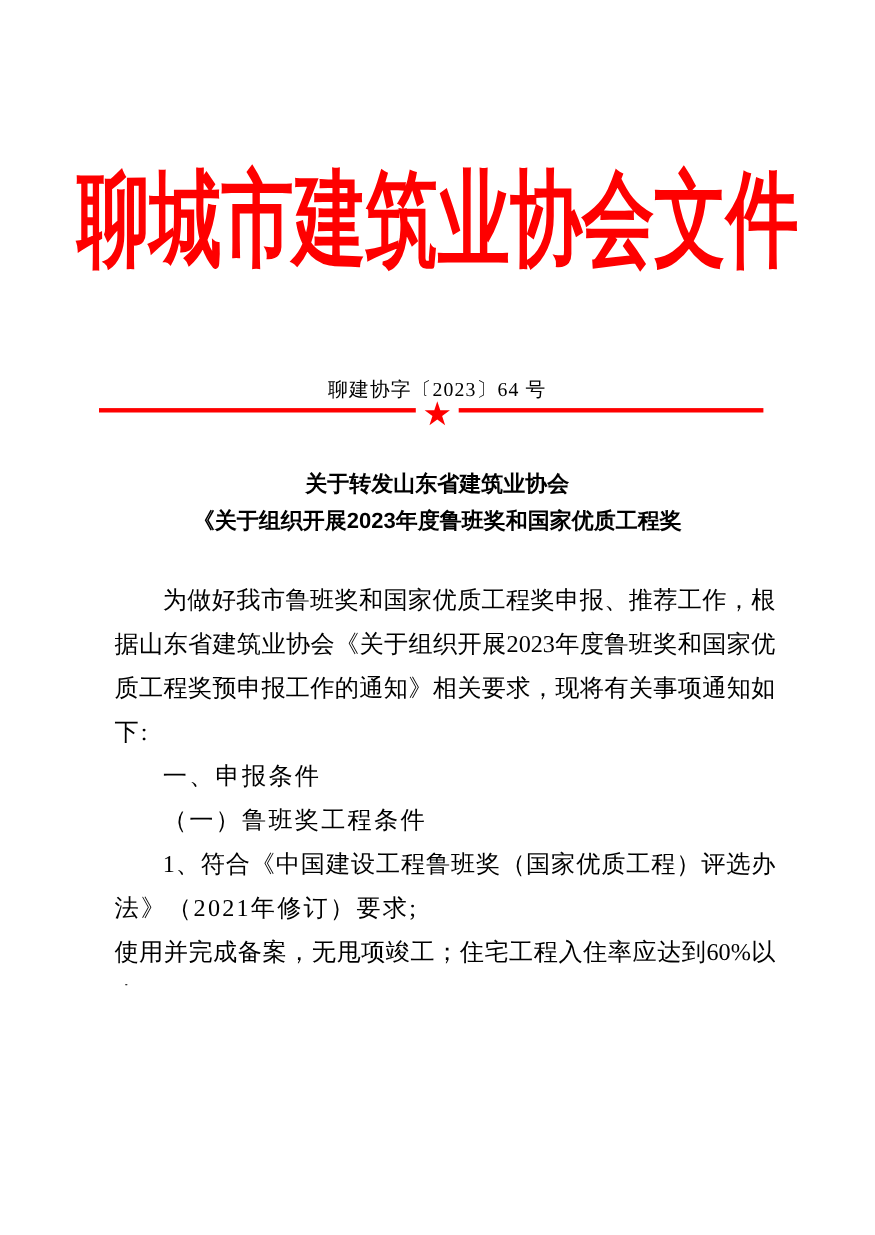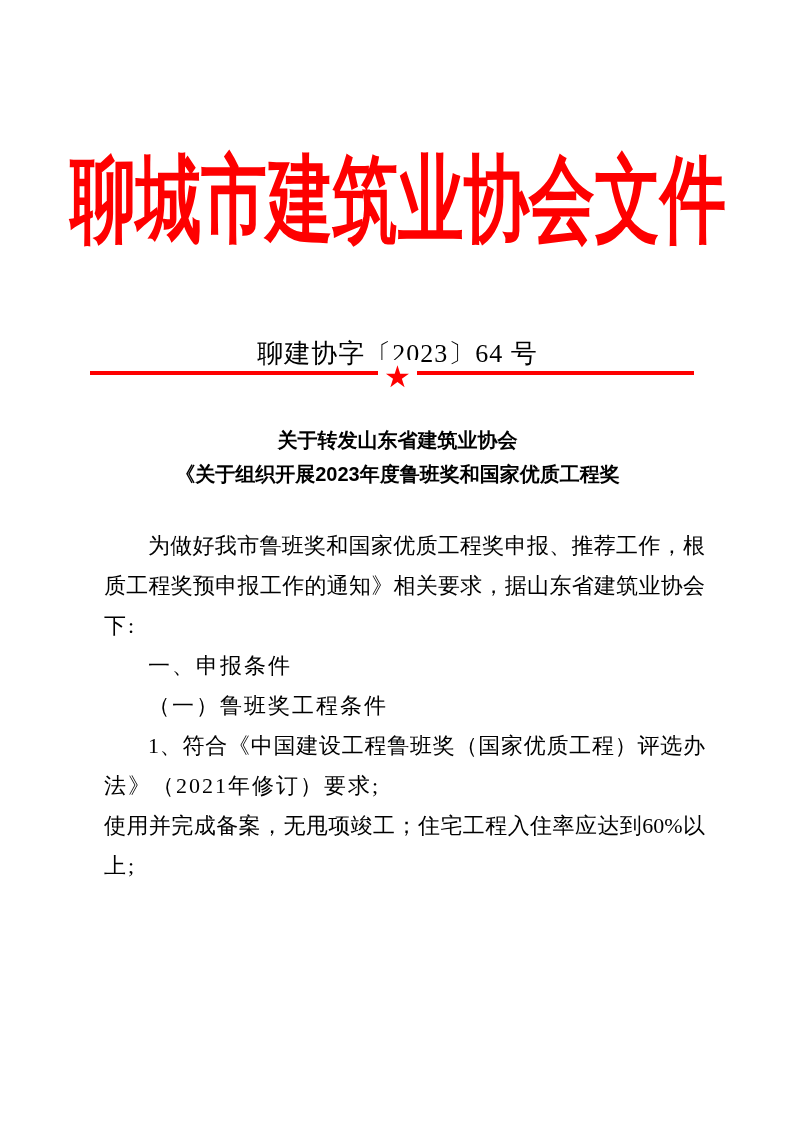--- a/index.html
+++ b/index.html
@@ -27,21 +27,21 @@
     transform-origin: center;
     font-family: "Liberation Serif", "DejaVu Serif", serif;
   }
   
   .doc-number {
     position: absolute;
     top: 341px;
     left: 0;
     width: 100%;
     text-align: center;
-    font-size: 26px;
+    font-size: 18px;
     line-height: 26px;
     letter-spacing: 1px;
   }
   
   .red-rule {
     position: absolute;
     top: 371px;
     left: 90px;
     width: 604px;
     height: 4px;
@@ -125,21 +125,22 @@
     <span class="star">★</span>
   </div>
 
   <div class="doc-title">
     <div>关于转发山东省建筑业协会</div>
     <div>《关于组织开展2023年度鲁班奖和国家优质工程奖</div>
   </div>
 
   <div class="body-block">
     <div class="body-line indent justify">为做好我市鲁班奖和国家优质工程奖申报、推荐工作，根</div>
-    <div class="body-line justify">质工程奖预申报工作的通知》相关要求，据山东省建筑业协会</div>
+    <div class="body-line justify">据山东省建筑业协会《关于组织开展2023年度鲁班奖和国家优</div>
+    <div class="body-line justify">质工程奖预申报工作的通知》相关要求，现将有关事项通知如</div>
     <div class="body-line">下:</div>
     <div class="body-line indent">一、申报条件</div>
     <div class="body-line indent">（一）鲁班奖工程条件</div>
     <div class="body-line indent justify">1、符合《中国建设工程鲁班奖（国家优质工程）评选办</div>
     <div class="body-line">法》（2021年修订）要求;</div>
     <div class="body-line justify">使用并完成备案，无甩项竣工；住宅工程入住率应达到60%以</div>
     <div class="body-line">上;</div>
   </div>
 
   <div class="page-number">1</div>

